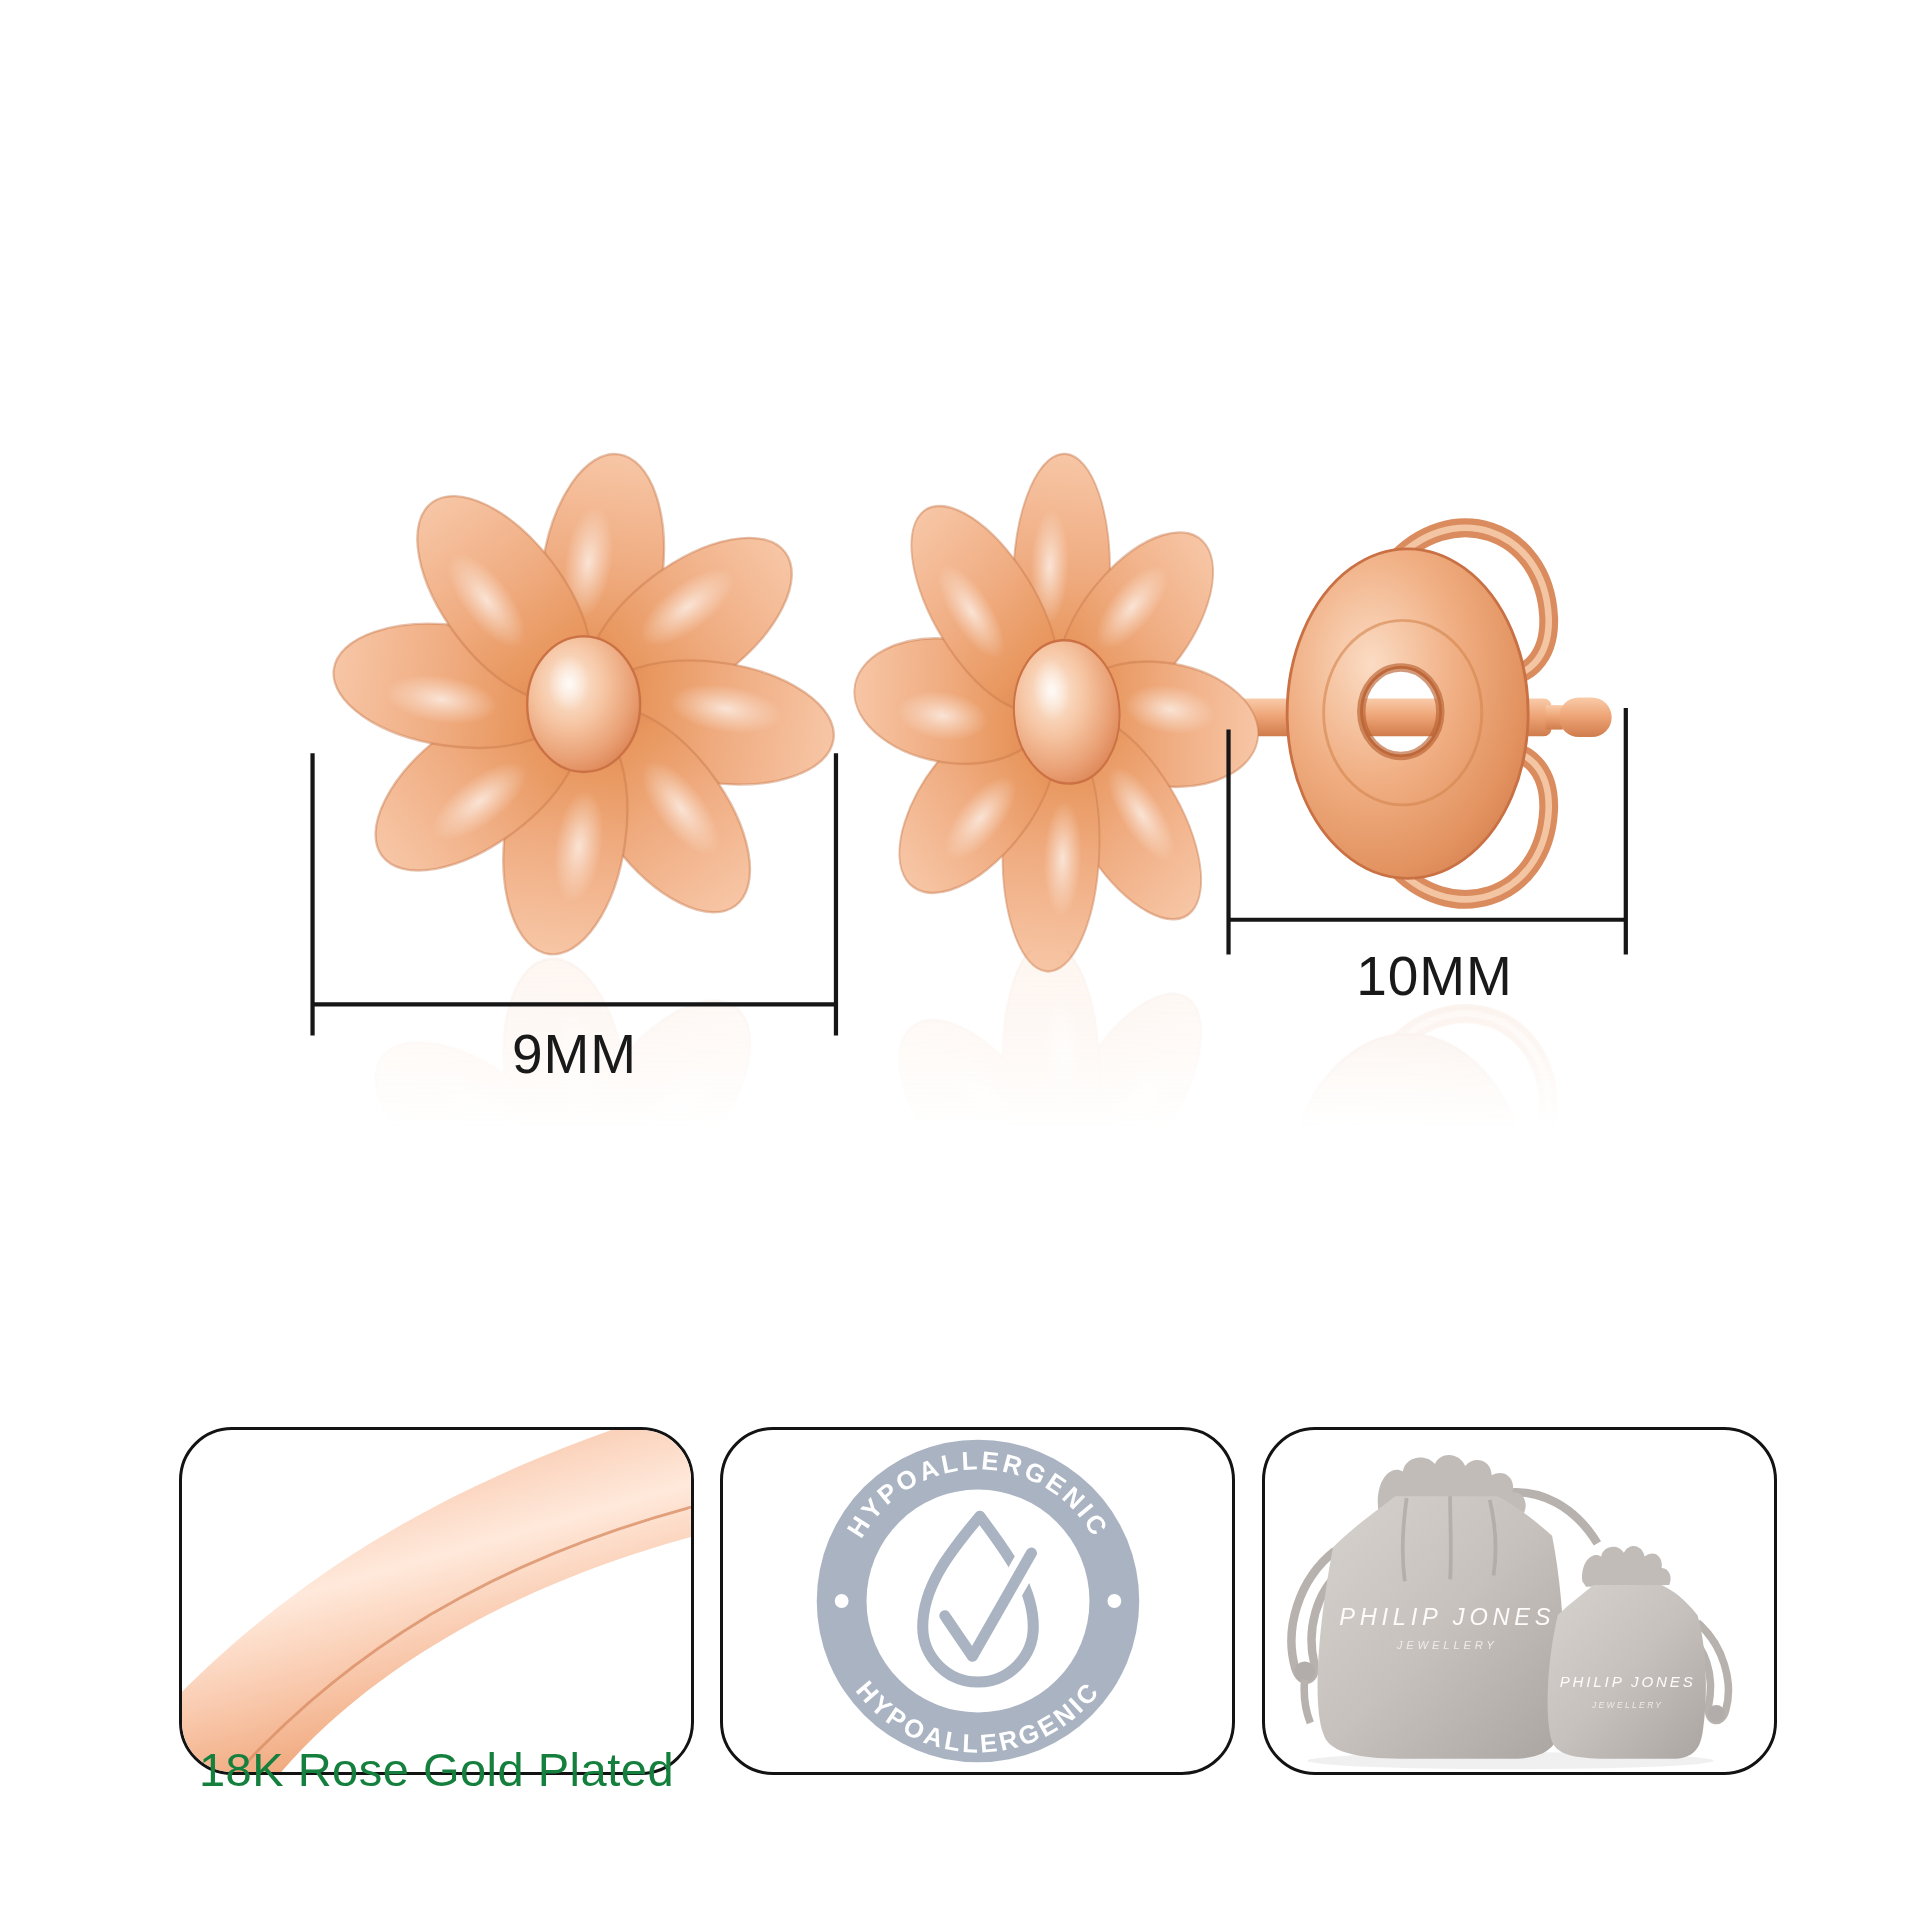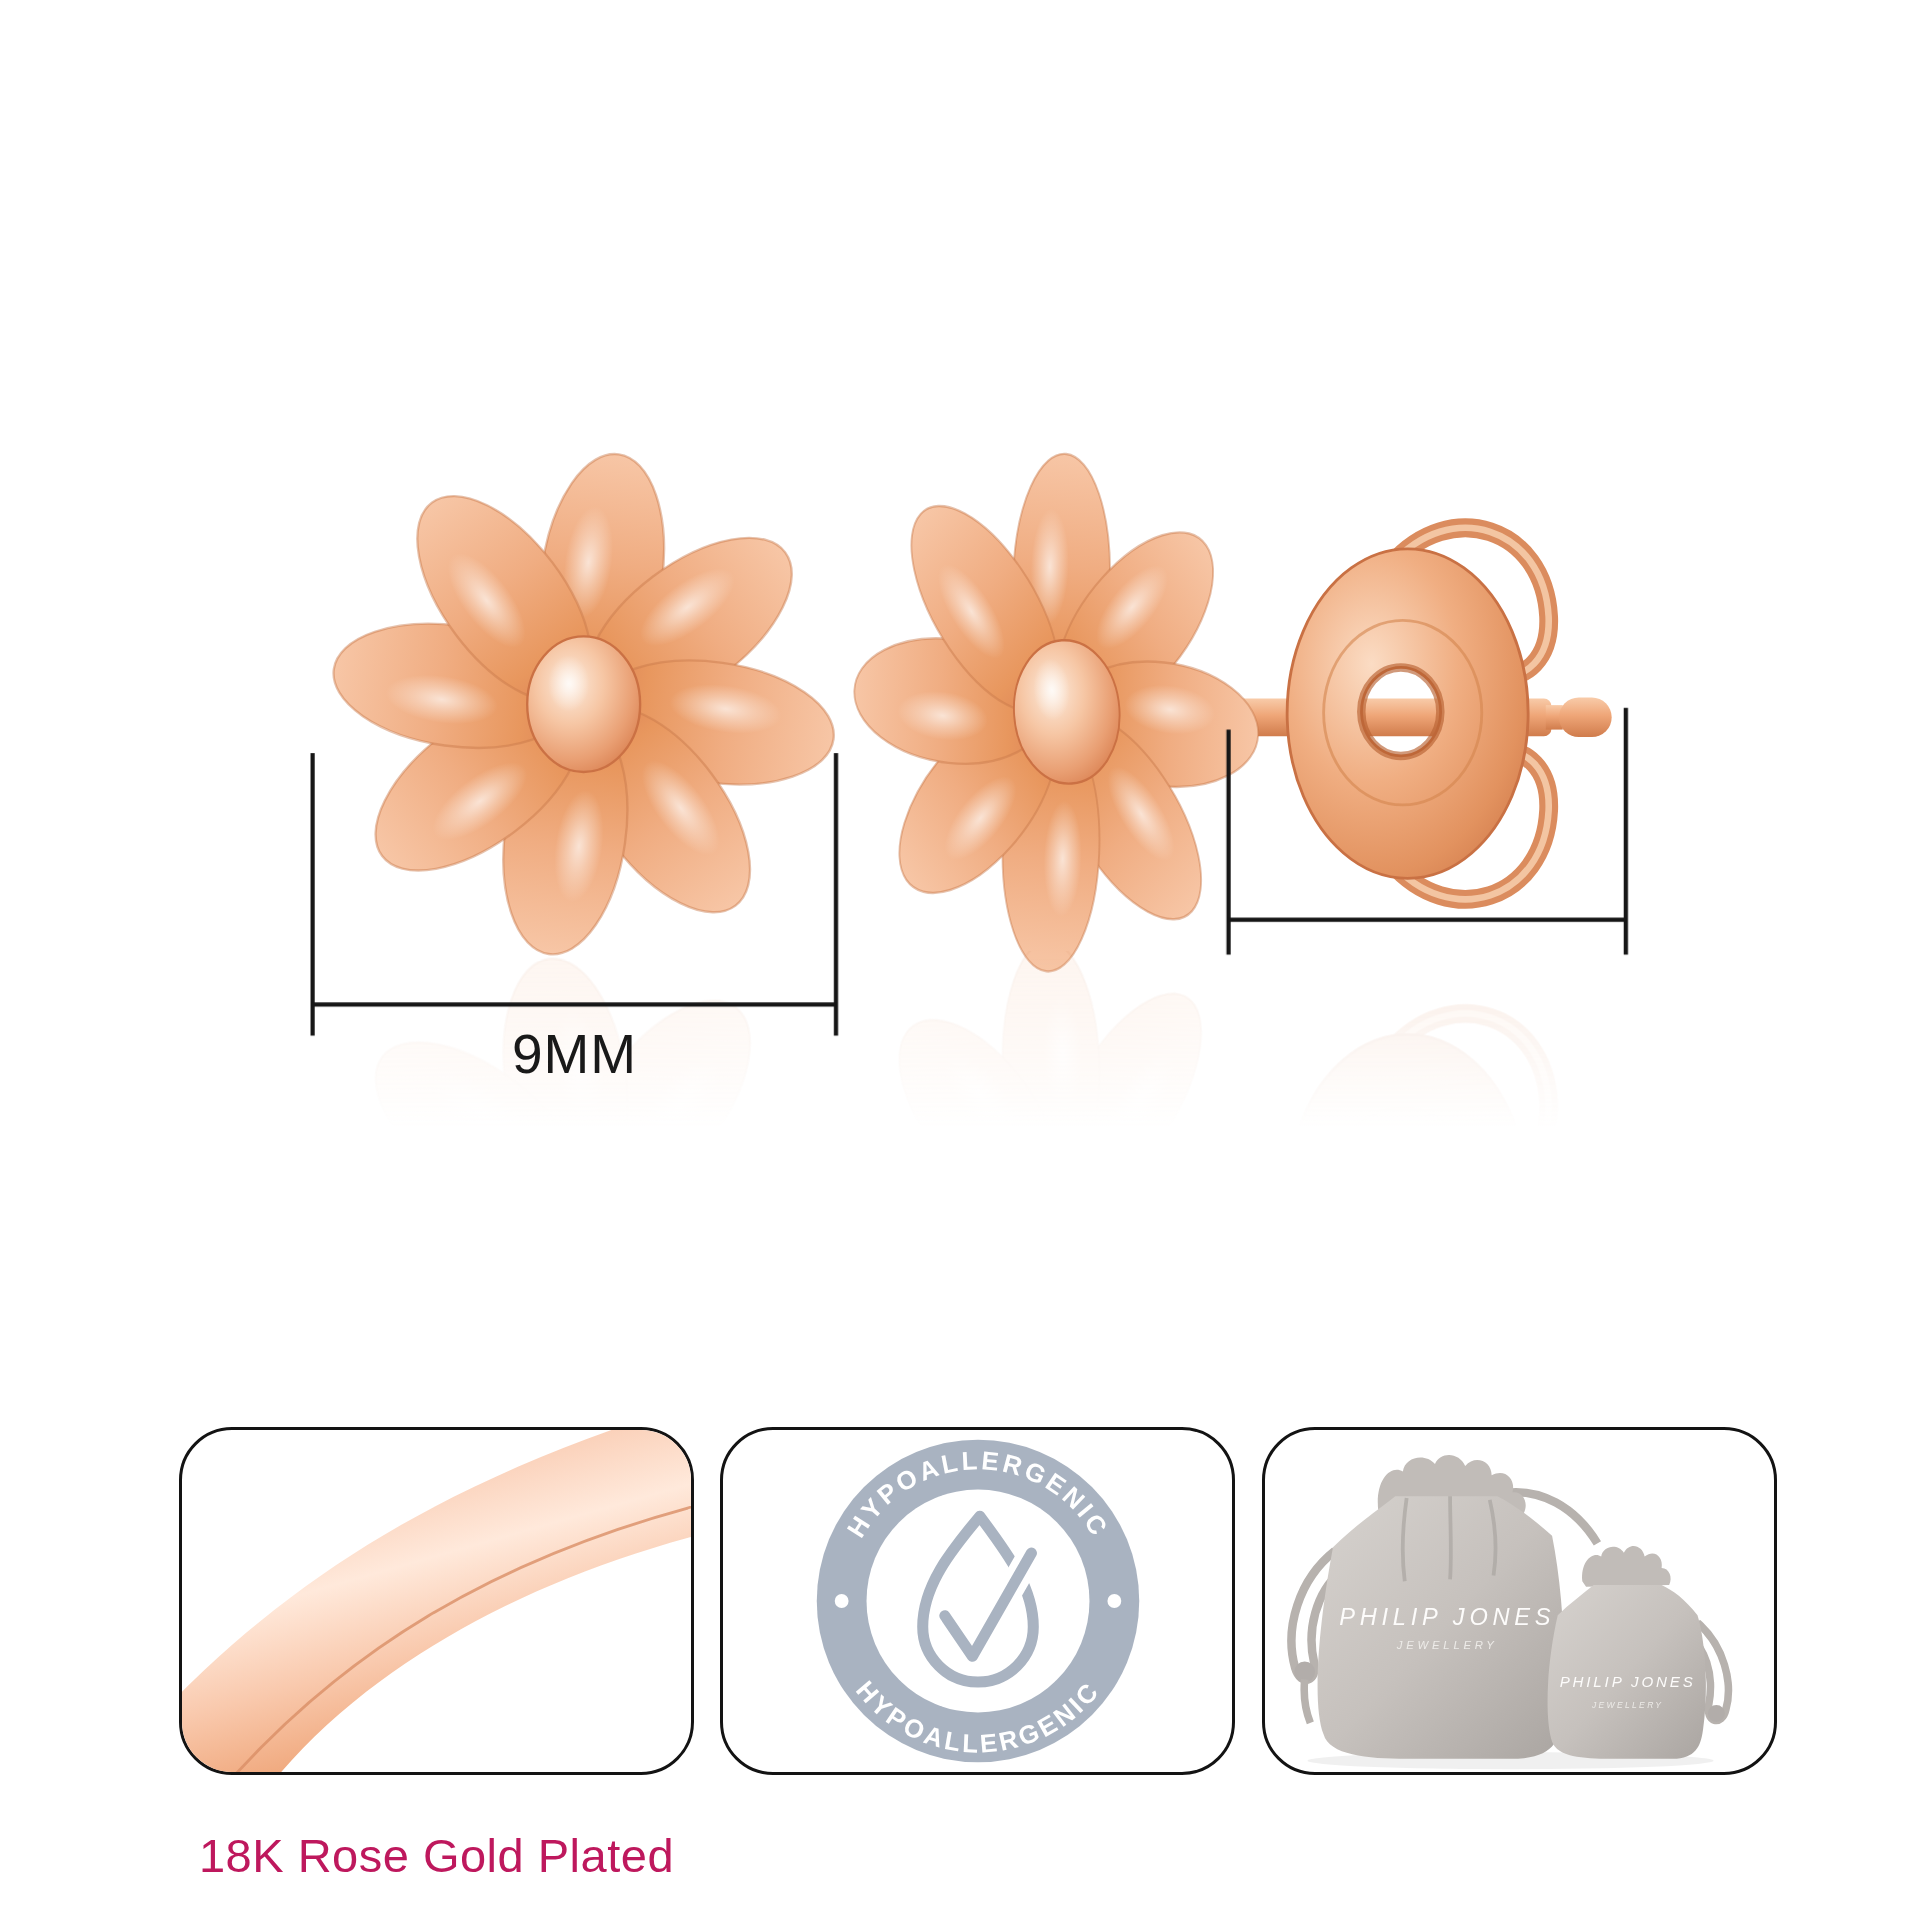--- a/index.html
+++ b/index.html
@@ -10,22 +10,22 @@
           letter-spacing:0.9px;font-weight:400;}
   #label-9mm{left:386px;top:1022px;}
   #label-10mm{left:1246px;top:944px;}
   .card{position:absolute;top:1427px;width:515px;height:348px;box-sizing:border-box;
         border:3.8px solid #131313;border-radius:53px;background:#fff;overflow:hidden;}
   #card-rose-gold{left:179px;}
   #card-hypo{left:720px;}
   #card-pouch{left:1262px;font-style:italic;}
   .card svg.fill{position:absolute;left:0;top:0;width:100%;height:100%;}
   .badge-svg{position:absolute;left:50%;top:50%;width:328px;height:328px;transform:translate(-50%,-50%);}
-  .caption{position:absolute;top:1828px;width:659px;text-align:center;font-size:47px;
-           color:#be185d;letter-spacing:0.5px;font-weight:400;}
+  .caption{position:absolute;top:1742px;width:659px;text-align:center;font-size:47px;
+           color:#15803d;letter-spacing:0.5px;font-weight:400;}
   #caption-1{left:107px;}
   #caption-2{left:649px;}
   #caption-3{left:1189px;}
   .btxt{font-family:"Liberation Sans",sans-serif;font-weight:700;font-size:28px;fill:#ffffff;letter-spacing:3.5px;}
   .pt-big{font-family:"Liberation Sans",sans-serif;font-size:25px;letter-spacing:5px;fill:#fdfcfb;font-weight:400;}
   .pt-big-sub{font-family:"Liberation Sans",sans-serif;font-size:12px;letter-spacing:4px;fill:#edebe8;}
   .pt-sm{font-family:"Liberation Sans",sans-serif;font-size:16px;letter-spacing:3px;fill:#fdfcfb;}
   .pt-sm-sub{font-family:"Liberation Sans",sans-serif;font-size:9px;letter-spacing:2.5px;fill:#edebe8;}
 </style>
 </head>
@@ -128,20 +128,21 @@
       <line x1="332" y1="1067" x2="888" y2="1067"></line>
     </g>
     <g stroke="#161616" stroke-width="4.5">
       <line x1="1305" y1="775" x2="1305" y2="1014"></line>
       <line x1="1727" y1="752" x2="1727" y2="1014"></line>
       <line x1="1305" y1="977" x2="1727" y2="977"></line>
     </g>
   </svg>
 
   <div class="mlabel" id="label-9mm">9MM</div>
+  <div class="mlabel" id="label-10mm">10MM</div>
 
   <div class="card" id="card-rose-gold">
     <svg class="fill" viewBox="0 0 539 362" preserveAspectRatio="none">
       <defs>
         <linearGradient id="bandg" x1="0" y1="0" x2="0.4" y2="1">
           <stop offset="0" stop-color="#d98c62"></stop>
           <stop offset="0.12" stop-color="#f0aa80"></stop>
           <stop offset="0.3" stop-color="#f9cab0"></stop>
           <stop offset="0.5" stop-color="#ffe9db"></stop>
           <stop offset="0.68" stop-color="#f9c9ad"></stop>

